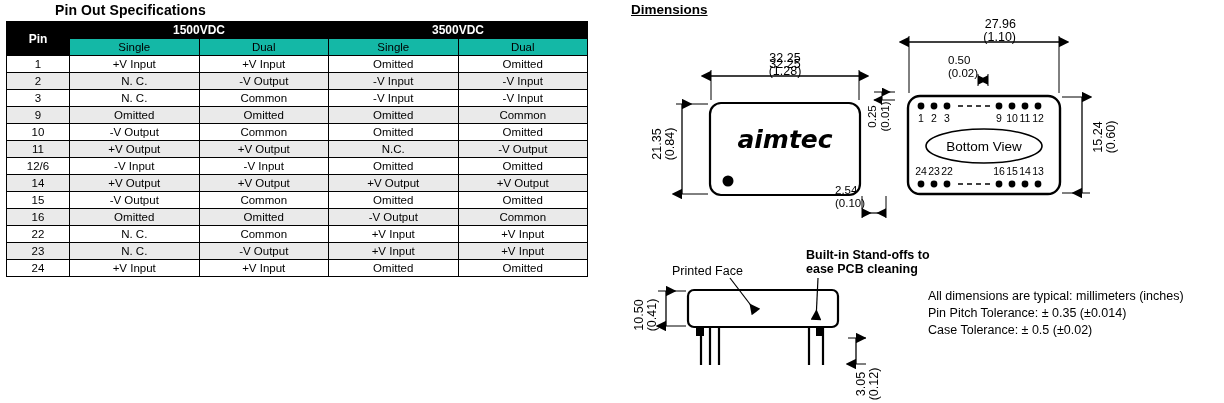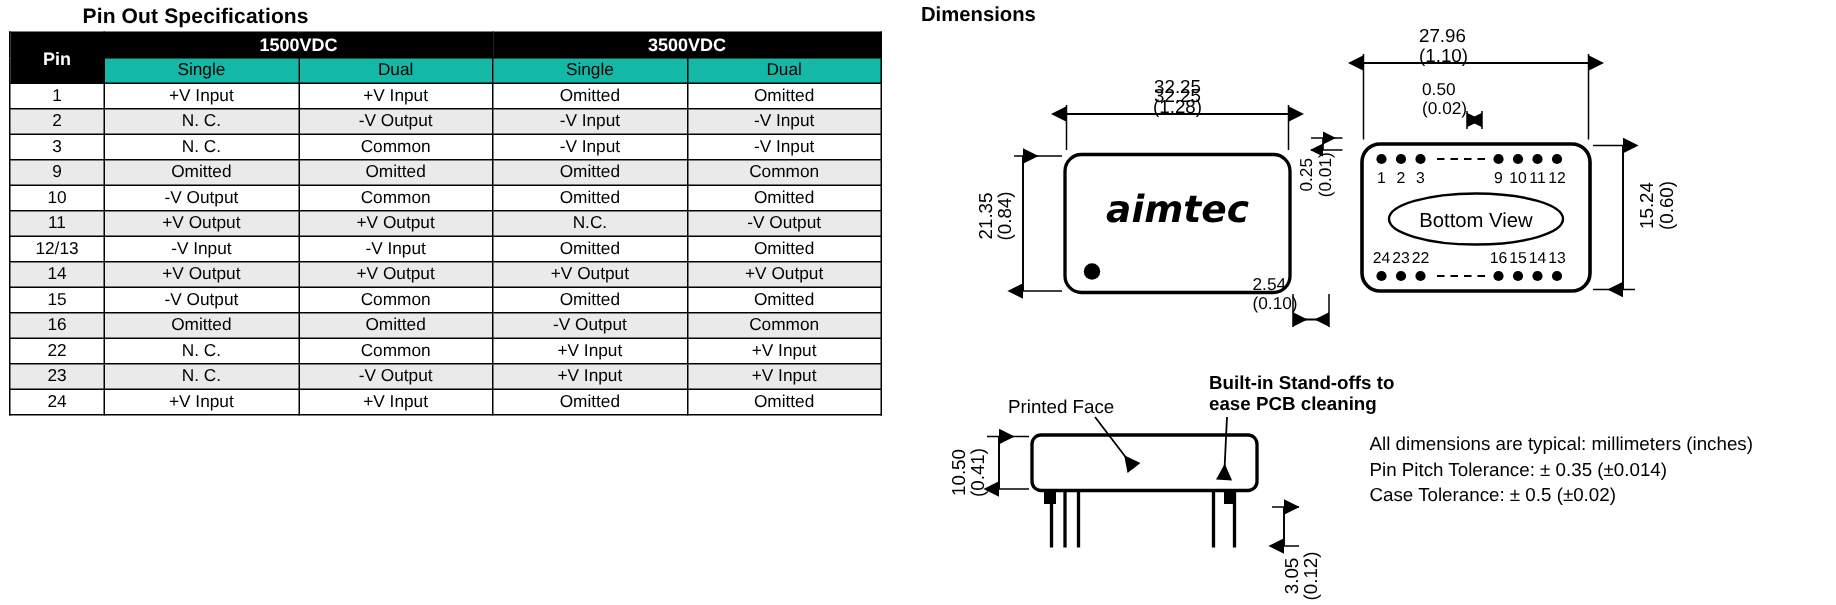--- a/index.html
+++ b/index.html
@@ -67,33 +67,34 @@
   
   #dimensions-section {
     position: absolute;
     left: 610px;
     top: 0px;
     width: 614px;
     height: 403px;
   }
   #dimensions-title {
     position: absolute;
-    left: 4px;
+    left: 21px;
     top: 2px;
     font-size: 13.5px;
     font-weight: bold;
+    text-decoration: underline;
   }
   #dim-svg {
     position: absolute;
     left: 0;
     top: 0;
   }
   .notes {
     position: absolute;
-    left: 303px;
+    left: 318px;
     top: 288px;
     font-size: 12.5px;
     line-height: 17px;
   }
   .notes div {
     white-space: nowrap;
   }
 </style>
 </head>
 <body>
@@ -151,21 +152,21 @@
         <td>Omitted</td>
       </tr>
       <tr class="alt">
         <td class="pincol">11</td>
         <td>+V Output</td>
         <td>+V Output</td>
         <td>N.C.</td>
         <td>-V Output</td>
       </tr>
       <tr>
-        <td class="pincol">12/13</td>
+        <td class="pincol">12/6</td>
         <td>-V Input</td>
         <td>-V Input</td>
         <td>Omitted</td>
         <td>Omitted</td>
       </tr>
       <tr class="alt">
         <td class="pincol">14</td>
         <td>+V Output</td>
         <td>+V Output</td>
         <td>+V Output</td>
@@ -353,21 +354,21 @@
     <div style="position:absolute; left:238px; top:104px; width:60px; text-align:center; font-size:11.5px; line-height:12.5px; transform:rotate(-90deg); transform-origin:center;">
       <div>0.25</div>
       <div>(0.01)</div>
     </div>
 
     <div style="position:absolute; left:225px; top:184px; width:60px; text-align:left; font-size:11.5px; line-height:12.5px;">
       <div>2.54</div>
       <div>(0.10)</div>
     </div>
 
-    <div style="position:absolute; left:336px; top:18px; width:80px; text-align:left; font-size:12.5px; line-height:13px;">
+    <div style="position:absolute; left:326px; top:18px; width:80px; text-align:right; font-size:12.5px; line-height:13px;">
       <div>27.96</div>
       <div>(1.10)</div>
     </div>
 
     <div style="position:absolute; left:338px; top:54px; width:60px; text-align:left; font-size:11.5px; line-height:12.5px;">
       <div>0.50</div>
       <div>(0.02)</div>
     </div>
 
     <div style="position:absolute; left:455px; top:124px; width:80px; text-align:center; font-size:12.5px; line-height:13px; transform:rotate(-90deg); transform-origin:center;">

